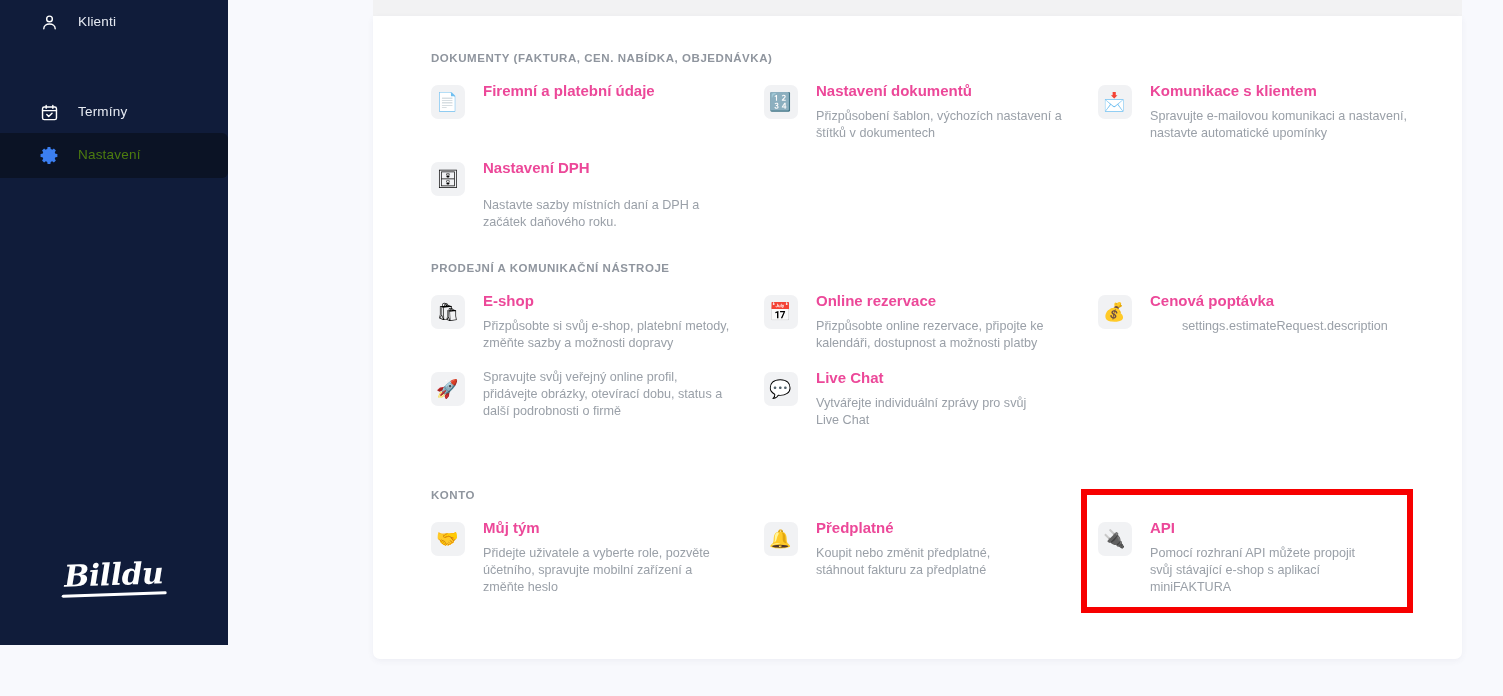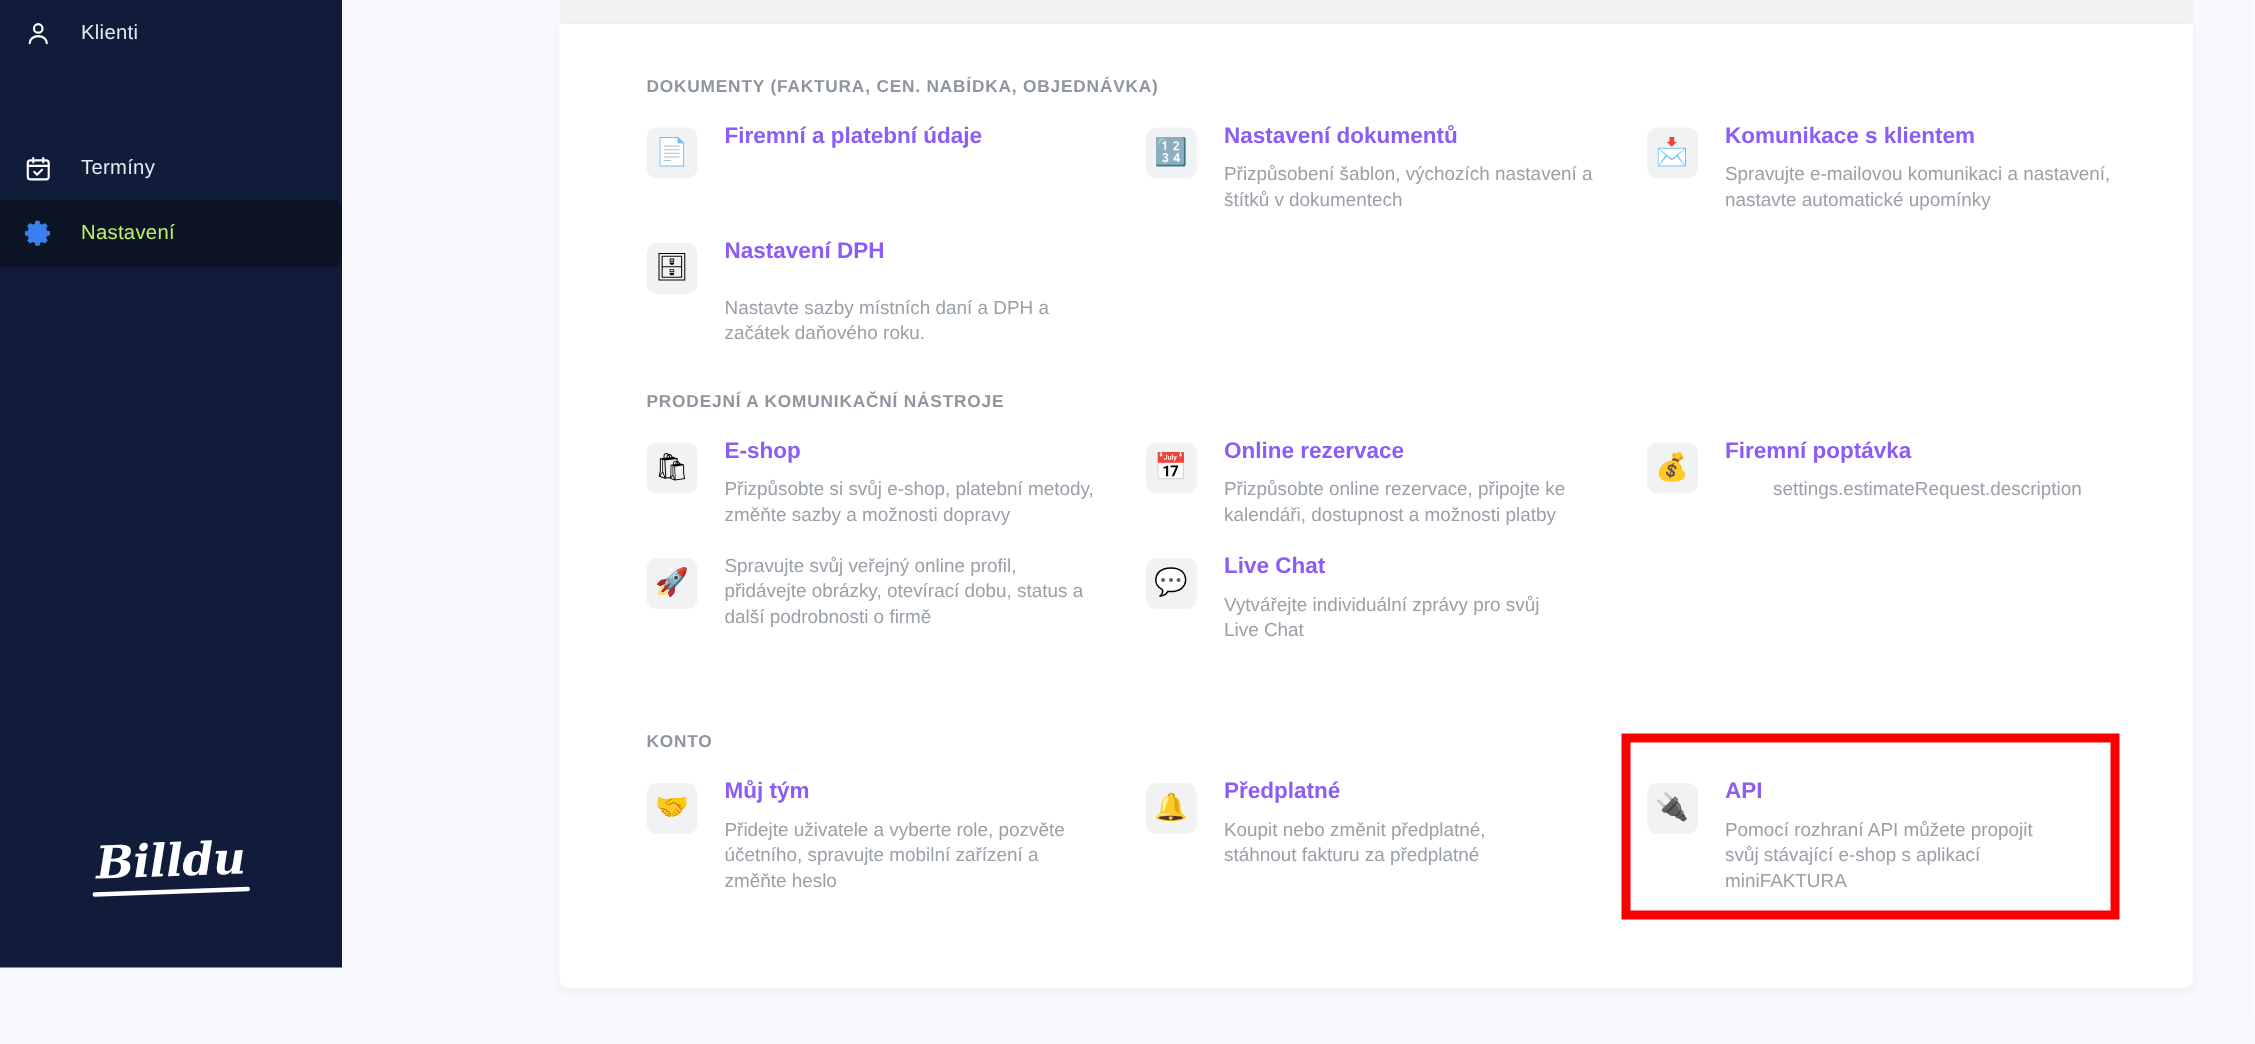--- a/index.html
+++ b/index.html
@@ -23,21 +23,21 @@
     width: 228px;
     height: 645px;
     background: #101c3a;
     overflow: hidden;
   }
   .nav-item {
     position: relative;
     height: 45px;
     display: flex;
     align-items: center;
-    padding-left: 12px;
+    padding-left: 36px;
     box-sizing: border-box;
     color: #e7ebf3;
     font-size: 13.5px;
     letter-spacing: .2px;
     cursor: pointer;
     margin: 0 0 0 0;
   }
   .nav-item .nav-ico {
     width: 26px;
     height: 26px;
@@ -51,21 +51,21 @@
     flex: 1 1 auto;
     line-height: 1;
     padding-bottom: 1px;
   }
   .nav-item.active {
     background: #0b1325;
     border-radius: 0 6px 6px 0;
     margin-right: 0;
     width: 228px;
   }
-  .nav-item.active .nav-label { color: #bef264; }
+  .nav-item.active .nav-label { color: #4d7c0f; }
   .nav-caret {
     width: 12px;
     margin-right: 14px;
     color: #8d9ab6;
     font-size: 9px;
     line-height: 1;
   }
   .logo-wrap {
     position: absolute;
     left: 0;
@@ -148,21 +148,21 @@
     margin-top: 3px;
     font-family: "DejaVu Sans", sans-serif;
   }
   .card-body {
     margin-left: 18px;
     padding-top: 0;
   }
   .card-title {
     font-size: 15px;
     font-weight: 700;
-    color: #8b5cf6;
+    color: #ec4899;
     line-height: 18px;
     margin: 0 0 8px 0;
     white-space: nowrap;
   }
   .card-desc {
     font-size: 12.6px;
     color: #9aa0a8;
     line-height: 17px;
     margin: 0;
   }
@@ -295,21 +295,21 @@
         <div class="card-title">Online rezervace</div>
         <div class="card-desc" style="width:236px;">Přizpůsobte online rezervace, připojte ke kalendáři, dostupnost a možnosti platby</div>
       </div>
     </div>
 
     <div class="card" style="left:725px; top:276px; width:320px;">
       <div class="card-ico">
           <span>💰</span>
         </div>
       <div class="card-body">
-        <div class="card-title">Firemní poptávka</div>
+        <div class="card-title">Cenová poptávka</div>
         <div class="card-desc" style="width:270px;margin-left:32px;">settings.estimateRequest.description</div>
       </div>
     </div>
 
     <div class="card" style="left:58px;  top:353px; width:300px;">
       <div class="card-ico">
           <span>🚀</span>
         </div>
       <div class="card-body">
         <div class="card-desc" style="width:250px;">Spravujte svůj veřejný online profil, přidávejte obrázky, otevírací dobu, status a další podrobnosti o firmě</div>

